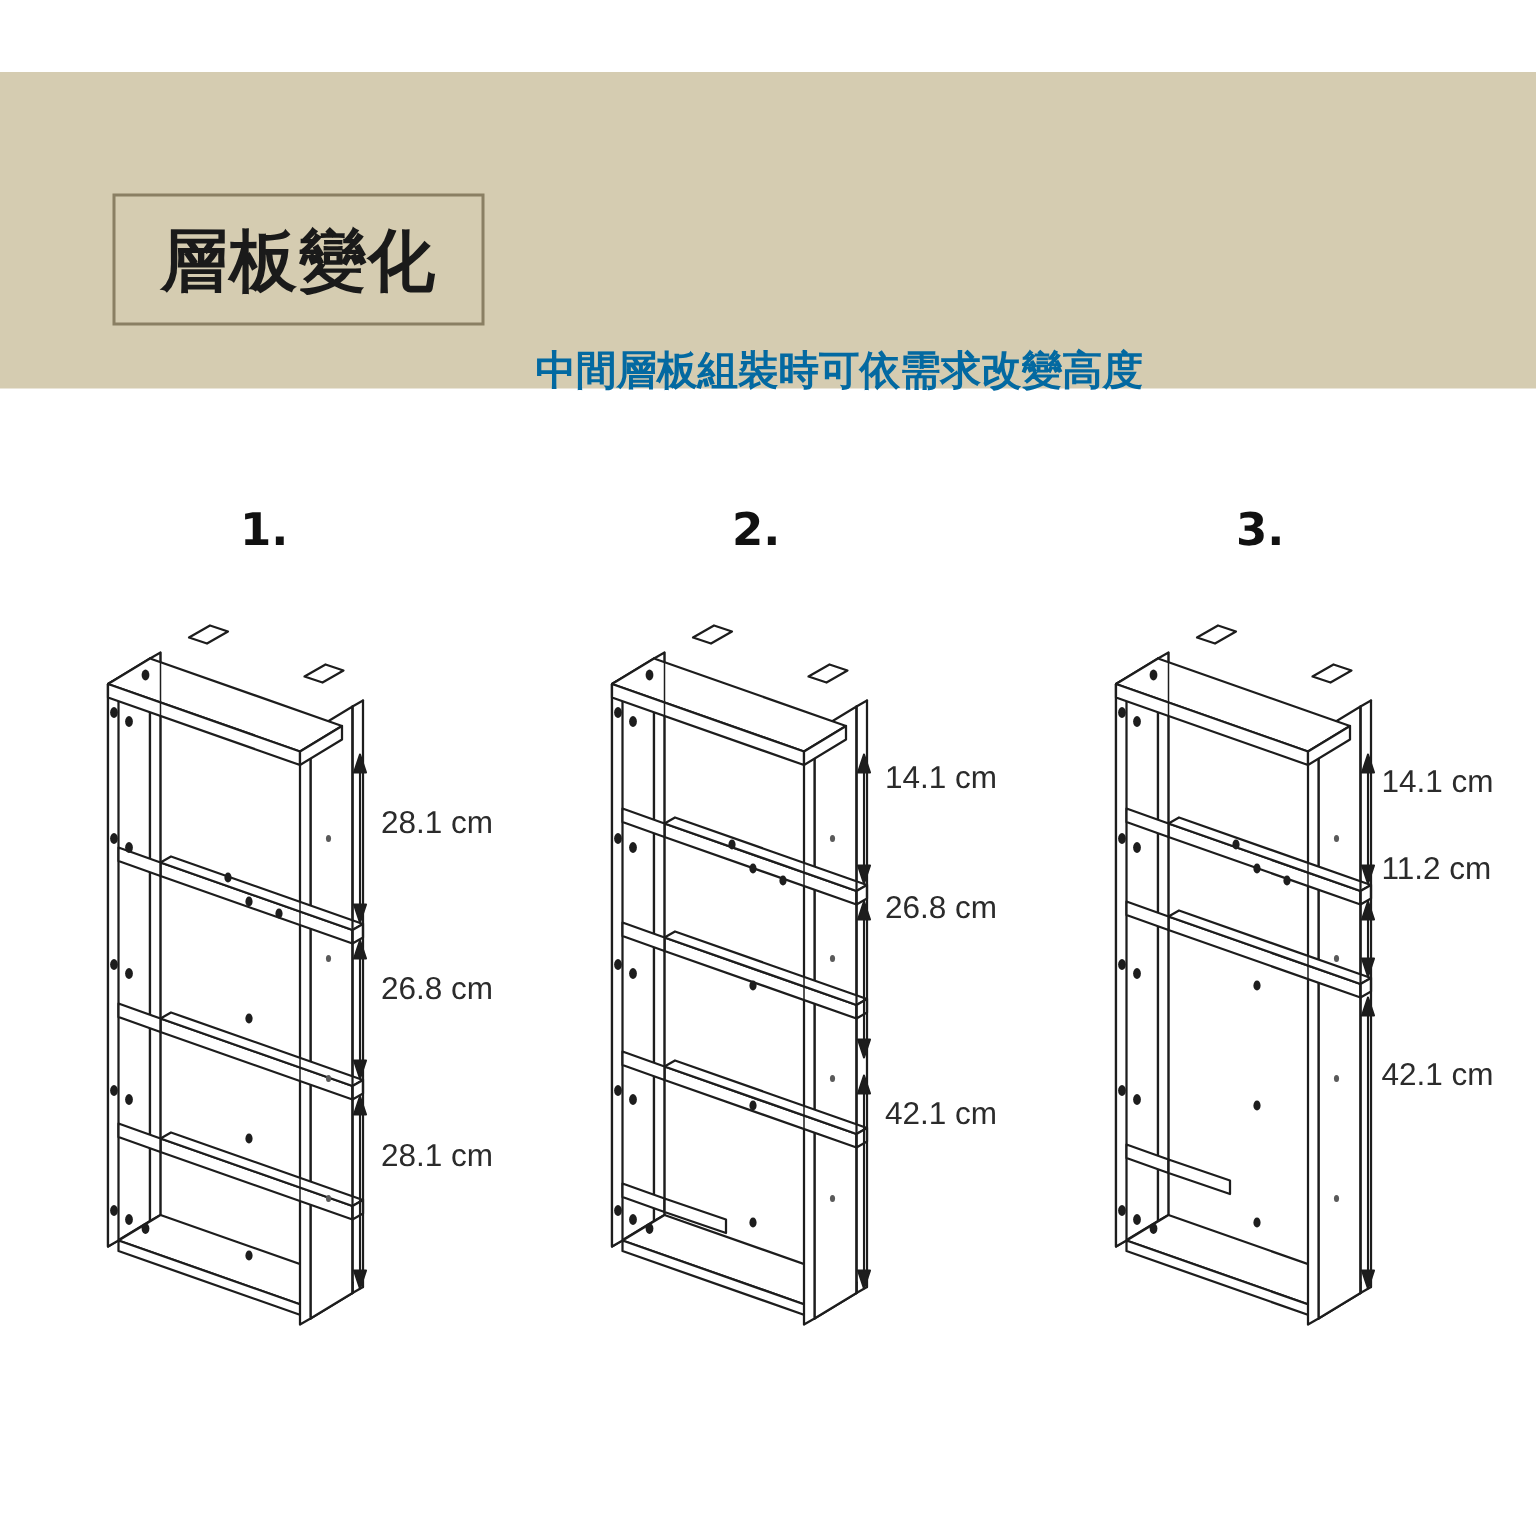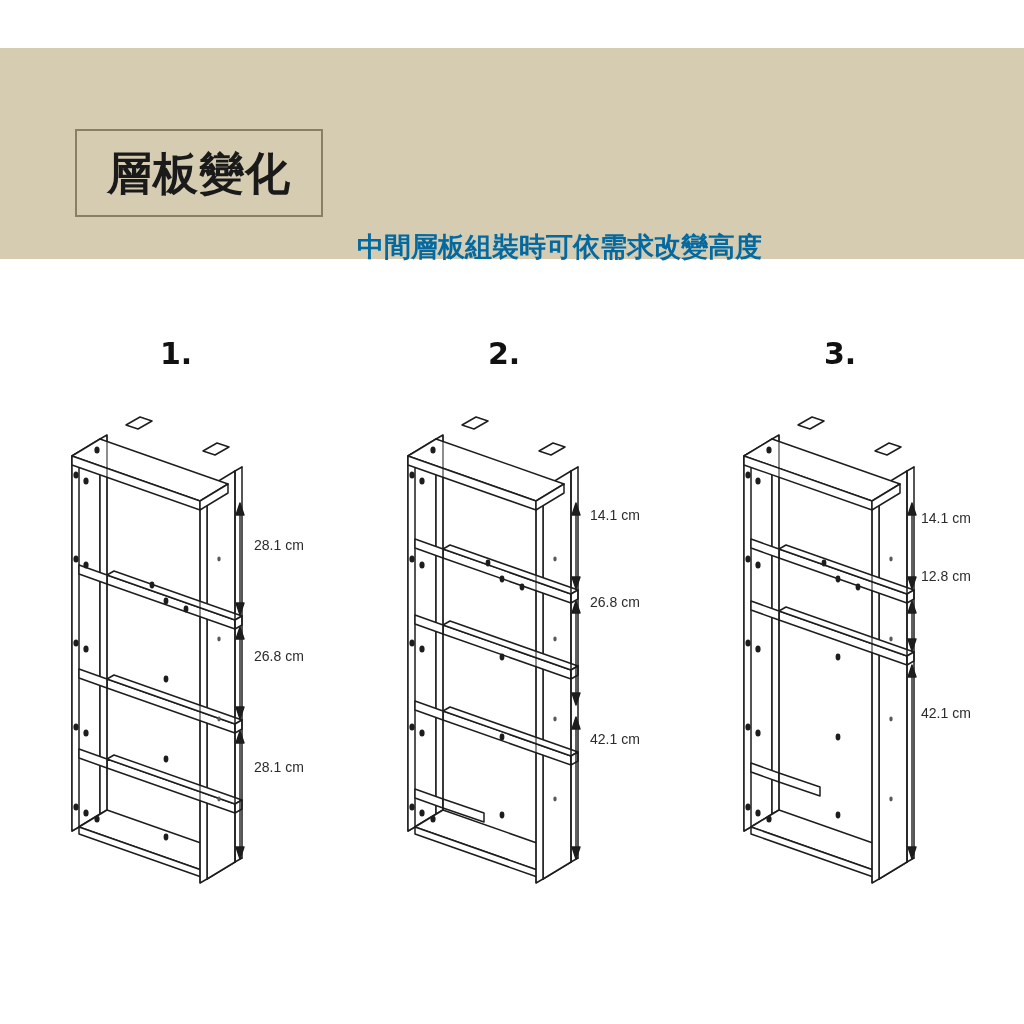--- a/index.html
+++ b/index.html
@@ -53,21 +53,21 @@
     font-family:"DejaVu Sans","Liberation Sans",sans-serif;
   }
   .unit-1 .step-num{left:160px;}
   .unit-2 .step-num{left:152px;}
   .unit-3 .step-num{left:152px;}
 
   .dwg{position:absolute;left:0;top:0;width:341px;height:765px;}
 
   .dimlabel{
     position:absolute;
-    font-size:14px;color:#2b2b2b;
+    font-size:21px;color:#2b2b2b;
     white-space:nowrap;
     font-family:"Liberation Sans","DejaVu Sans",sans-serif;
   }
 </style>
 </head>
 <body>
 
 <div id="stage">
 
   <div class="banner">
@@ -361,18 +361,18 @@
             <polygon points="240,392 236,380 244,380"></polygon>
 
             <line x1="240" y1="410" x2="240" y2="596"></line>
             <polygon points="240,406 236,418 244,418"></polygon>
             <polygon points="240,600 236,588 244,588"></polygon>
           </g>
         </g>
       </svg>
 
       <div class="dimlabel" style="left:249px;top:251px;">14.1 cm</div>
-      <div class="dimlabel" style="left:249px;top:309px;">12.8 cm</div>
+      <div class="dimlabel" style="left:249px;top:309px;">11.2 cm</div>
       <div class="dimlabel" style="left:249px;top:446px;">42.1 cm</div>
     </div>
 
   </div>
 </div>
 
 </body></html>

